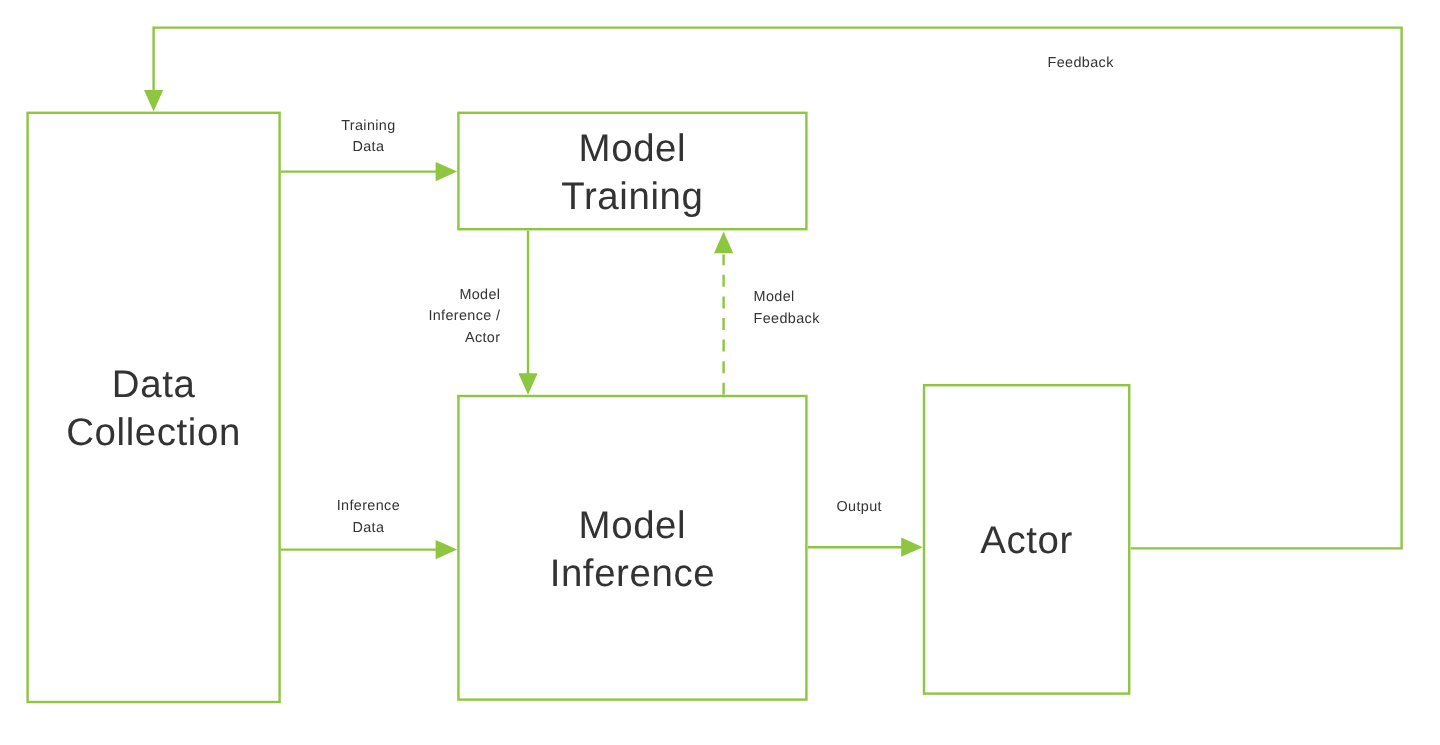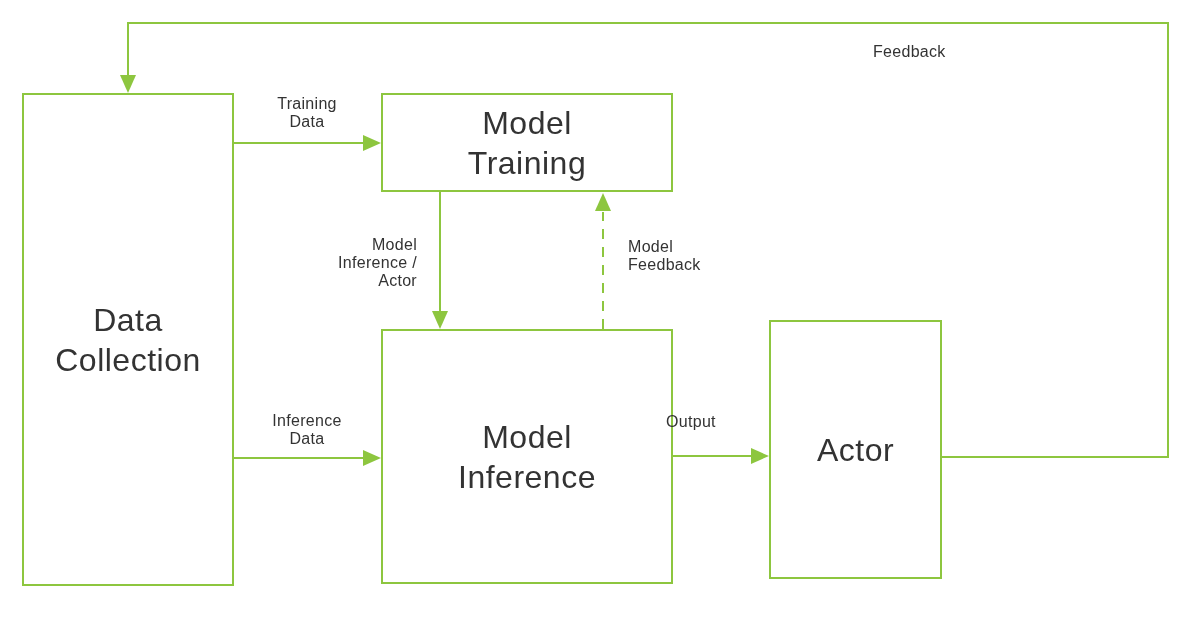--- a/index.html
+++ b/index.html
@@ -53,31 +53,31 @@
     color:var(--text);
   }
   .node span{display:block;}
   .node-data-collection{left:22px;top:93px;width:212px;height:493px;}
   .node-model-training{left:381px;top:93px;width:292px;height:99px;}
   .node-model-inference{left:381px;top:329px;width:292px;height:255px;}
   .node-actor{left:769px;top:320px;width:173px;height:259px;}
   .edge-label{
     position:absolute;
     z-index:3;
-    font-size:16px;
+    font-size:12px;
     line-height:18px;
     letter-spacing:0.3px;
     color:var(--text);
   }
   .edge-label span{display:block;}
   .label-training-data{left:247px;top:95px;width:120px;text-align:center;}
   .label-inference-data{left:247px;top:412px;width:120px;text-align:center;}
   .label-model-deployment{left:257px;top:236px;width:160px;text-align:right;}
   .label-model-performance{left:628px;top:238px;width:170px;text-align:left;}
-  .label-output{left:666px;top:413px;width:100px;}
+  .label-output{left:666px;top:413px;width:100px;text-align:center;}
   .label-feedback{left:873px;top:43px;width:110px;text-align:left;}
 </style>
 </head>
 <body>
 
 <div class="canvas">
 
   <svg class="connectors" width="1200" height="621" viewBox="0 0 1200 621">
 
     <g>

